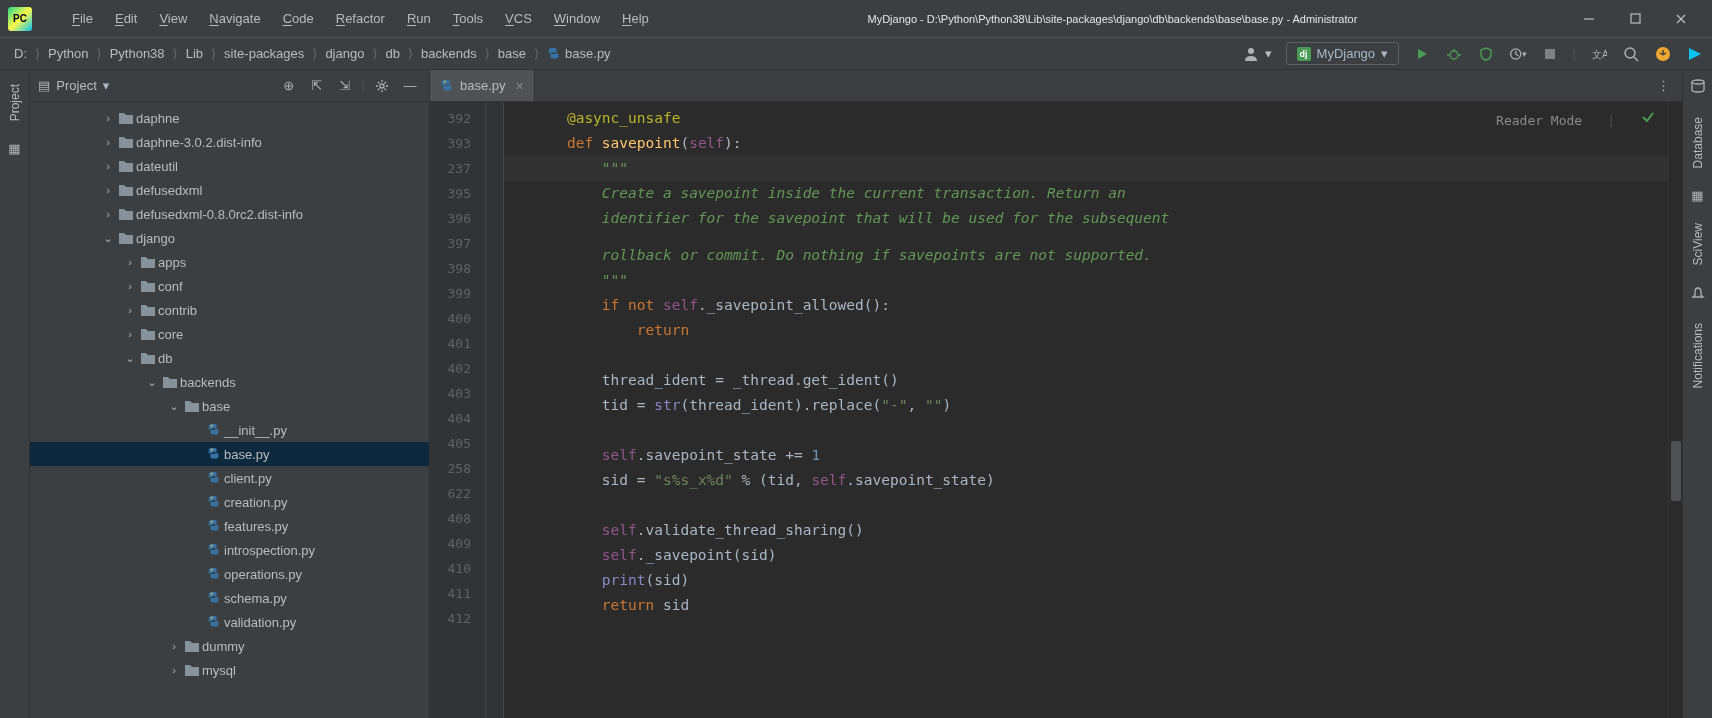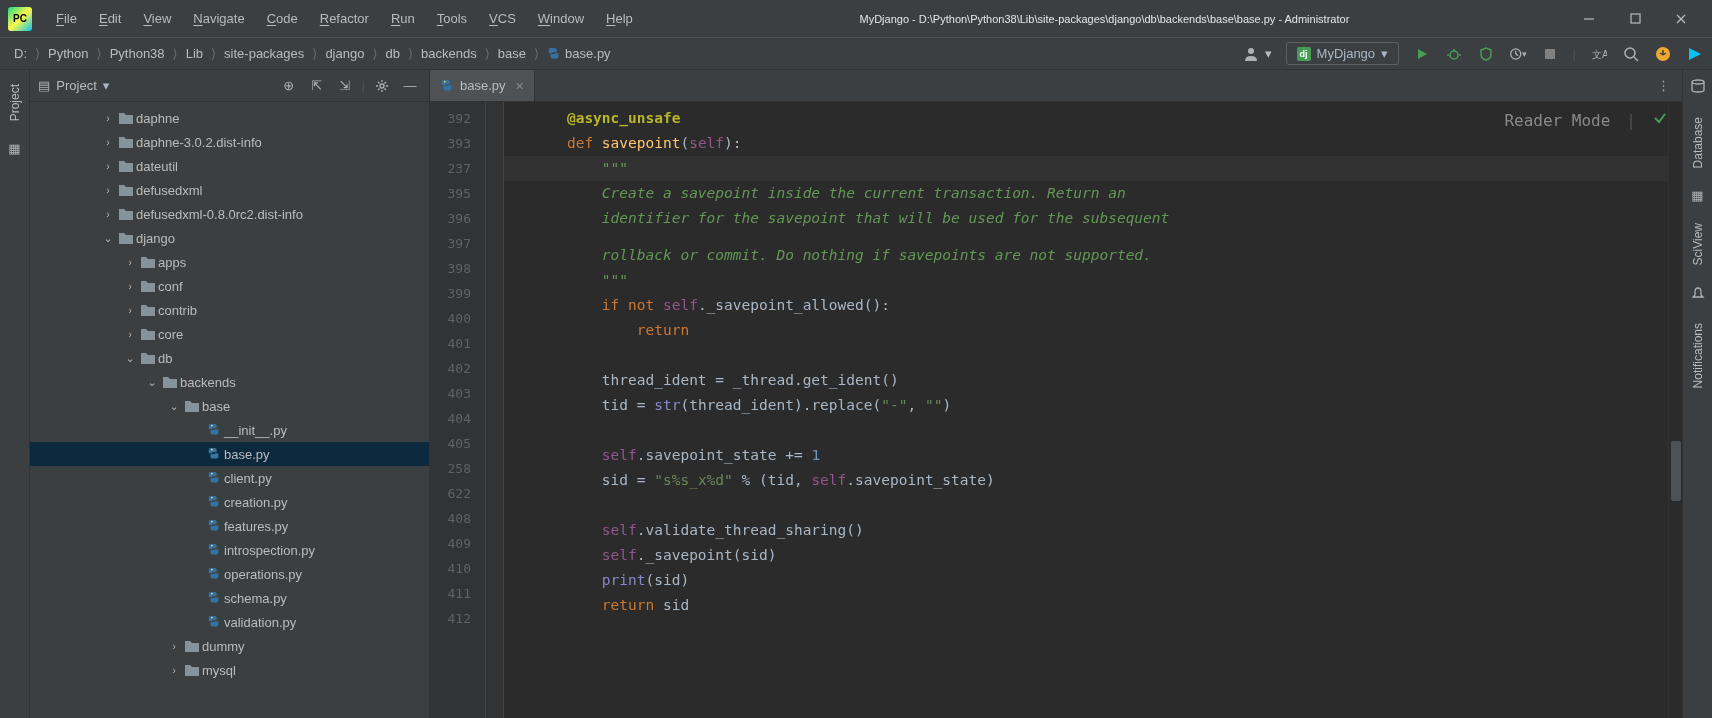--- a/index.html
+++ b/index.html
@@ -16,20 +16,21 @@
 }
 
 
 .titlebar {
   height: 38px;
   background: #3c3f41;
   display: flex;
   align-items: center;
   padding: 0 8px;
   border-bottom: 1px solid #515151;
+  gap: 16px;
 }
 .titlebar .app-icon {
   width: 24px; height: 24px;
   background: linear-gradient(135deg, #21d789 0%, #fcf84a 50%, #07c3f2 100%);
   border-radius: 3px;
   margin-right: 14px;
   display: flex;
   align-items: center;
   justify-content: center;
   font-size: 10px;
@@ -211,26 +212,26 @@
   font-size: 14.5px;
   line-height: 25px;
   padding-top: 4px;
   overflow: hidden;
   position: relative;
 }
 .code-line { height: 25px; padding-left: 10px; white-space: pre; }
 .code-line.current { background: #323232; }
 .reader-mode {
   position: absolute;
-  top: 6px; right: 0;
-  display: flex;
-  align-items: center;
-  gap: 16px;
+  top: 6px; right: 12px;
+  display: flex;
+  align-items: center;
+  gap: 25px;
   color: #8a8a8a;
-  font-size: 16px;
+  font-size: 13px;
   z-index: 5;
 }
 .check { color: #499c54; }
 
 
 .map-scroll {
   width: 14px;
   background: #2b2b2b;
   border-left: 1px solid #323232;
   position: relative;
@@ -692,21 +693,21 @@
       <div class="code" id="code">
         <div class="reader-mode">
           <span>Reader Mode</span>
           <span style="color:#515151;">|</span>
           <span class="check">
             <svg width="16" height="16" viewBox="0 0 16 16">
                 <path d="M3 8 L7 12 L13 4" fill="none" stroke="currentColor" stroke-width="2"></path>
               </svg>
           </span>
         </div>
-      <div class="code-line" style="padding-left: 28px; font-weight: bold;">    <span class="c-decor">@async_unsafe</span></div>
+      <div class="code-line" style="padding-left: 28px;">    <span class="c-decor">@async_unsafe</span></div>
           <div class="code-line" style="padding-left: 28px;">    <span class="c-kw">def </span><span class="c-fn">savepoint</span><span class="c-op">(</span><span class="c-self">self</span><span class="c-op">):</span></div>
           <div class="code-line current" style="padding-left: 28px;">        <span class="c-doc">"""</span></div>
           <div class="code-line" style="padding-left: 28px;">        <span class="c-doc">Create a savepoint inside the current transaction. Return an</span></div>
           <div class="code-line" style="padding-left: 28px;">        <span class="c-doc">identifier for the savepoint that will be used for the subsequent</span></div>
           <div class="code-line" style="padding-left: 28px; margin-top: 12px;">        <span class="c-doc">rollback or commit. Do nothing if savepoints are not supported.</span></div>
           <div class="code-line" style="padding-left: 28px;">        <span class="c-doc">"""</span></div>
           <div class="code-line" style="padding-left: 28px;">        <span class="c-kw">if not </span><span class="c-self">self</span><span class="c-plain">._savepoint_allowed():</span></div>
           <div class="code-line" style="padding-left: 28px;">            <span class="c-kw">return</span></div>
           <div class="code-line" style="padding-left: 28px;"></div>
           <div class="code-line" style="padding-left: 28px;">        <span class="c-plain">thread_ident = _thread.get_ident()</span></div>

